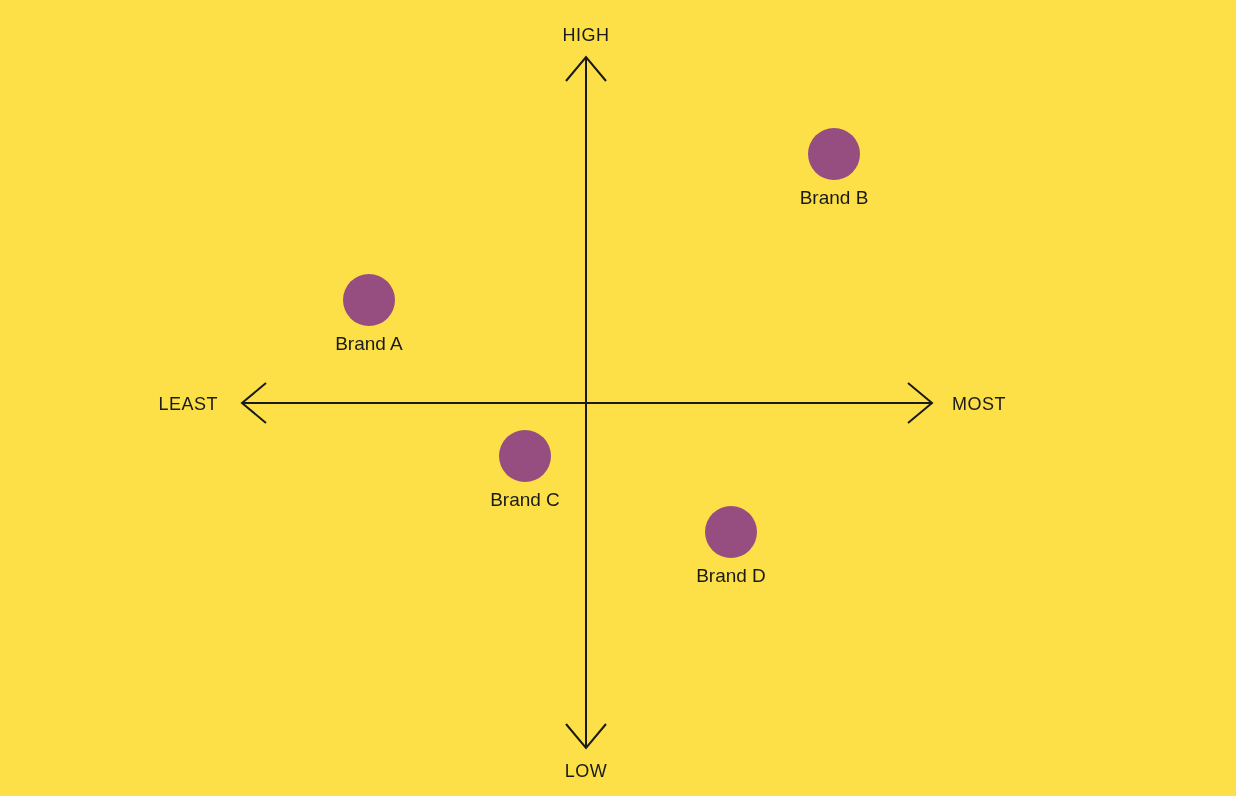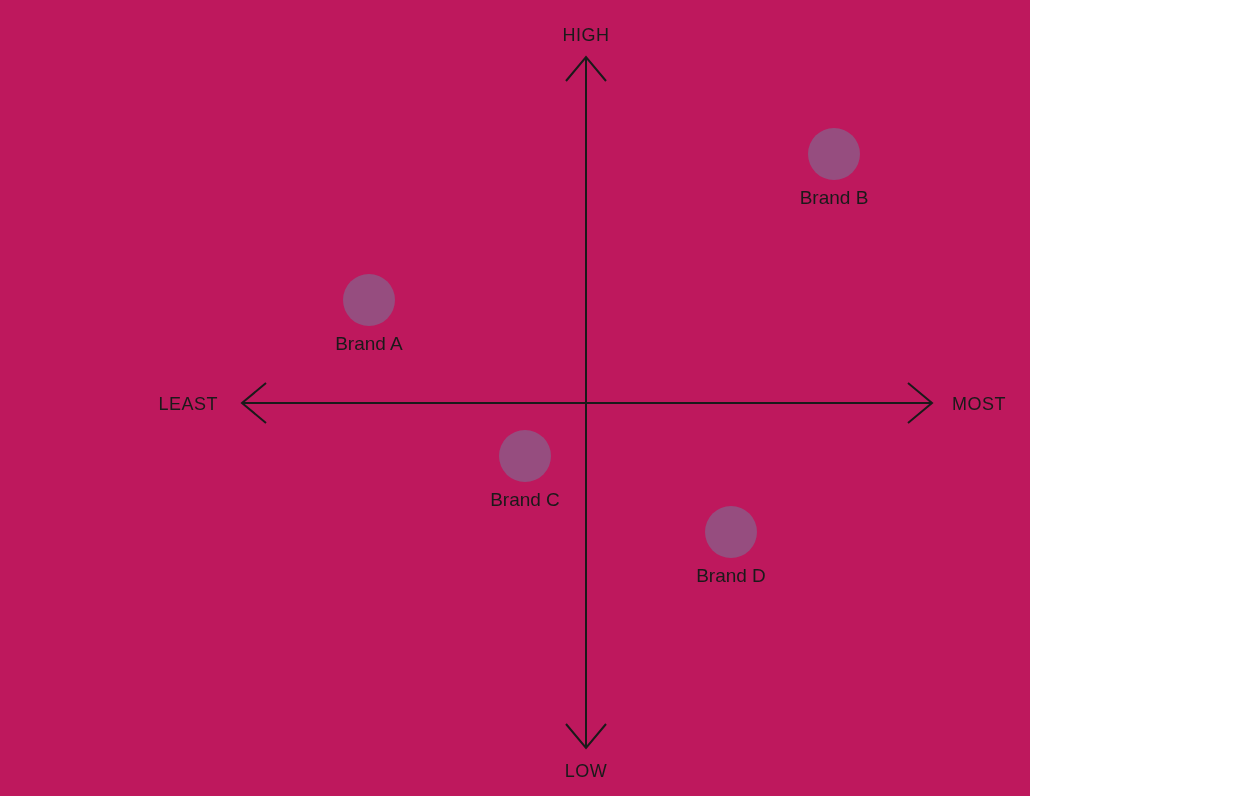--- a/index.html
+++ b/index.html
@@ -3,23 +3,23 @@
 <meta charset="utf-8">
 <style>
   html, body {
     margin: 0;
     padding: 0;
     background: #ffffff;
     font-family: "Liberation Sans", sans-serif;
   }
   .stage {
     position: relative;
-    width: 1030px;
+    width: 1236px;
     height: 796px;
-    background: #be185d;
+    background: #fde047;
     overflow: hidden;
   }
   svg { display: block; }
   .axis-line {
     stroke: #1a1a1a;
     stroke-width: 2;
     fill: none;
   }
   .arrow-head {
     stroke: #1a1a1a;

